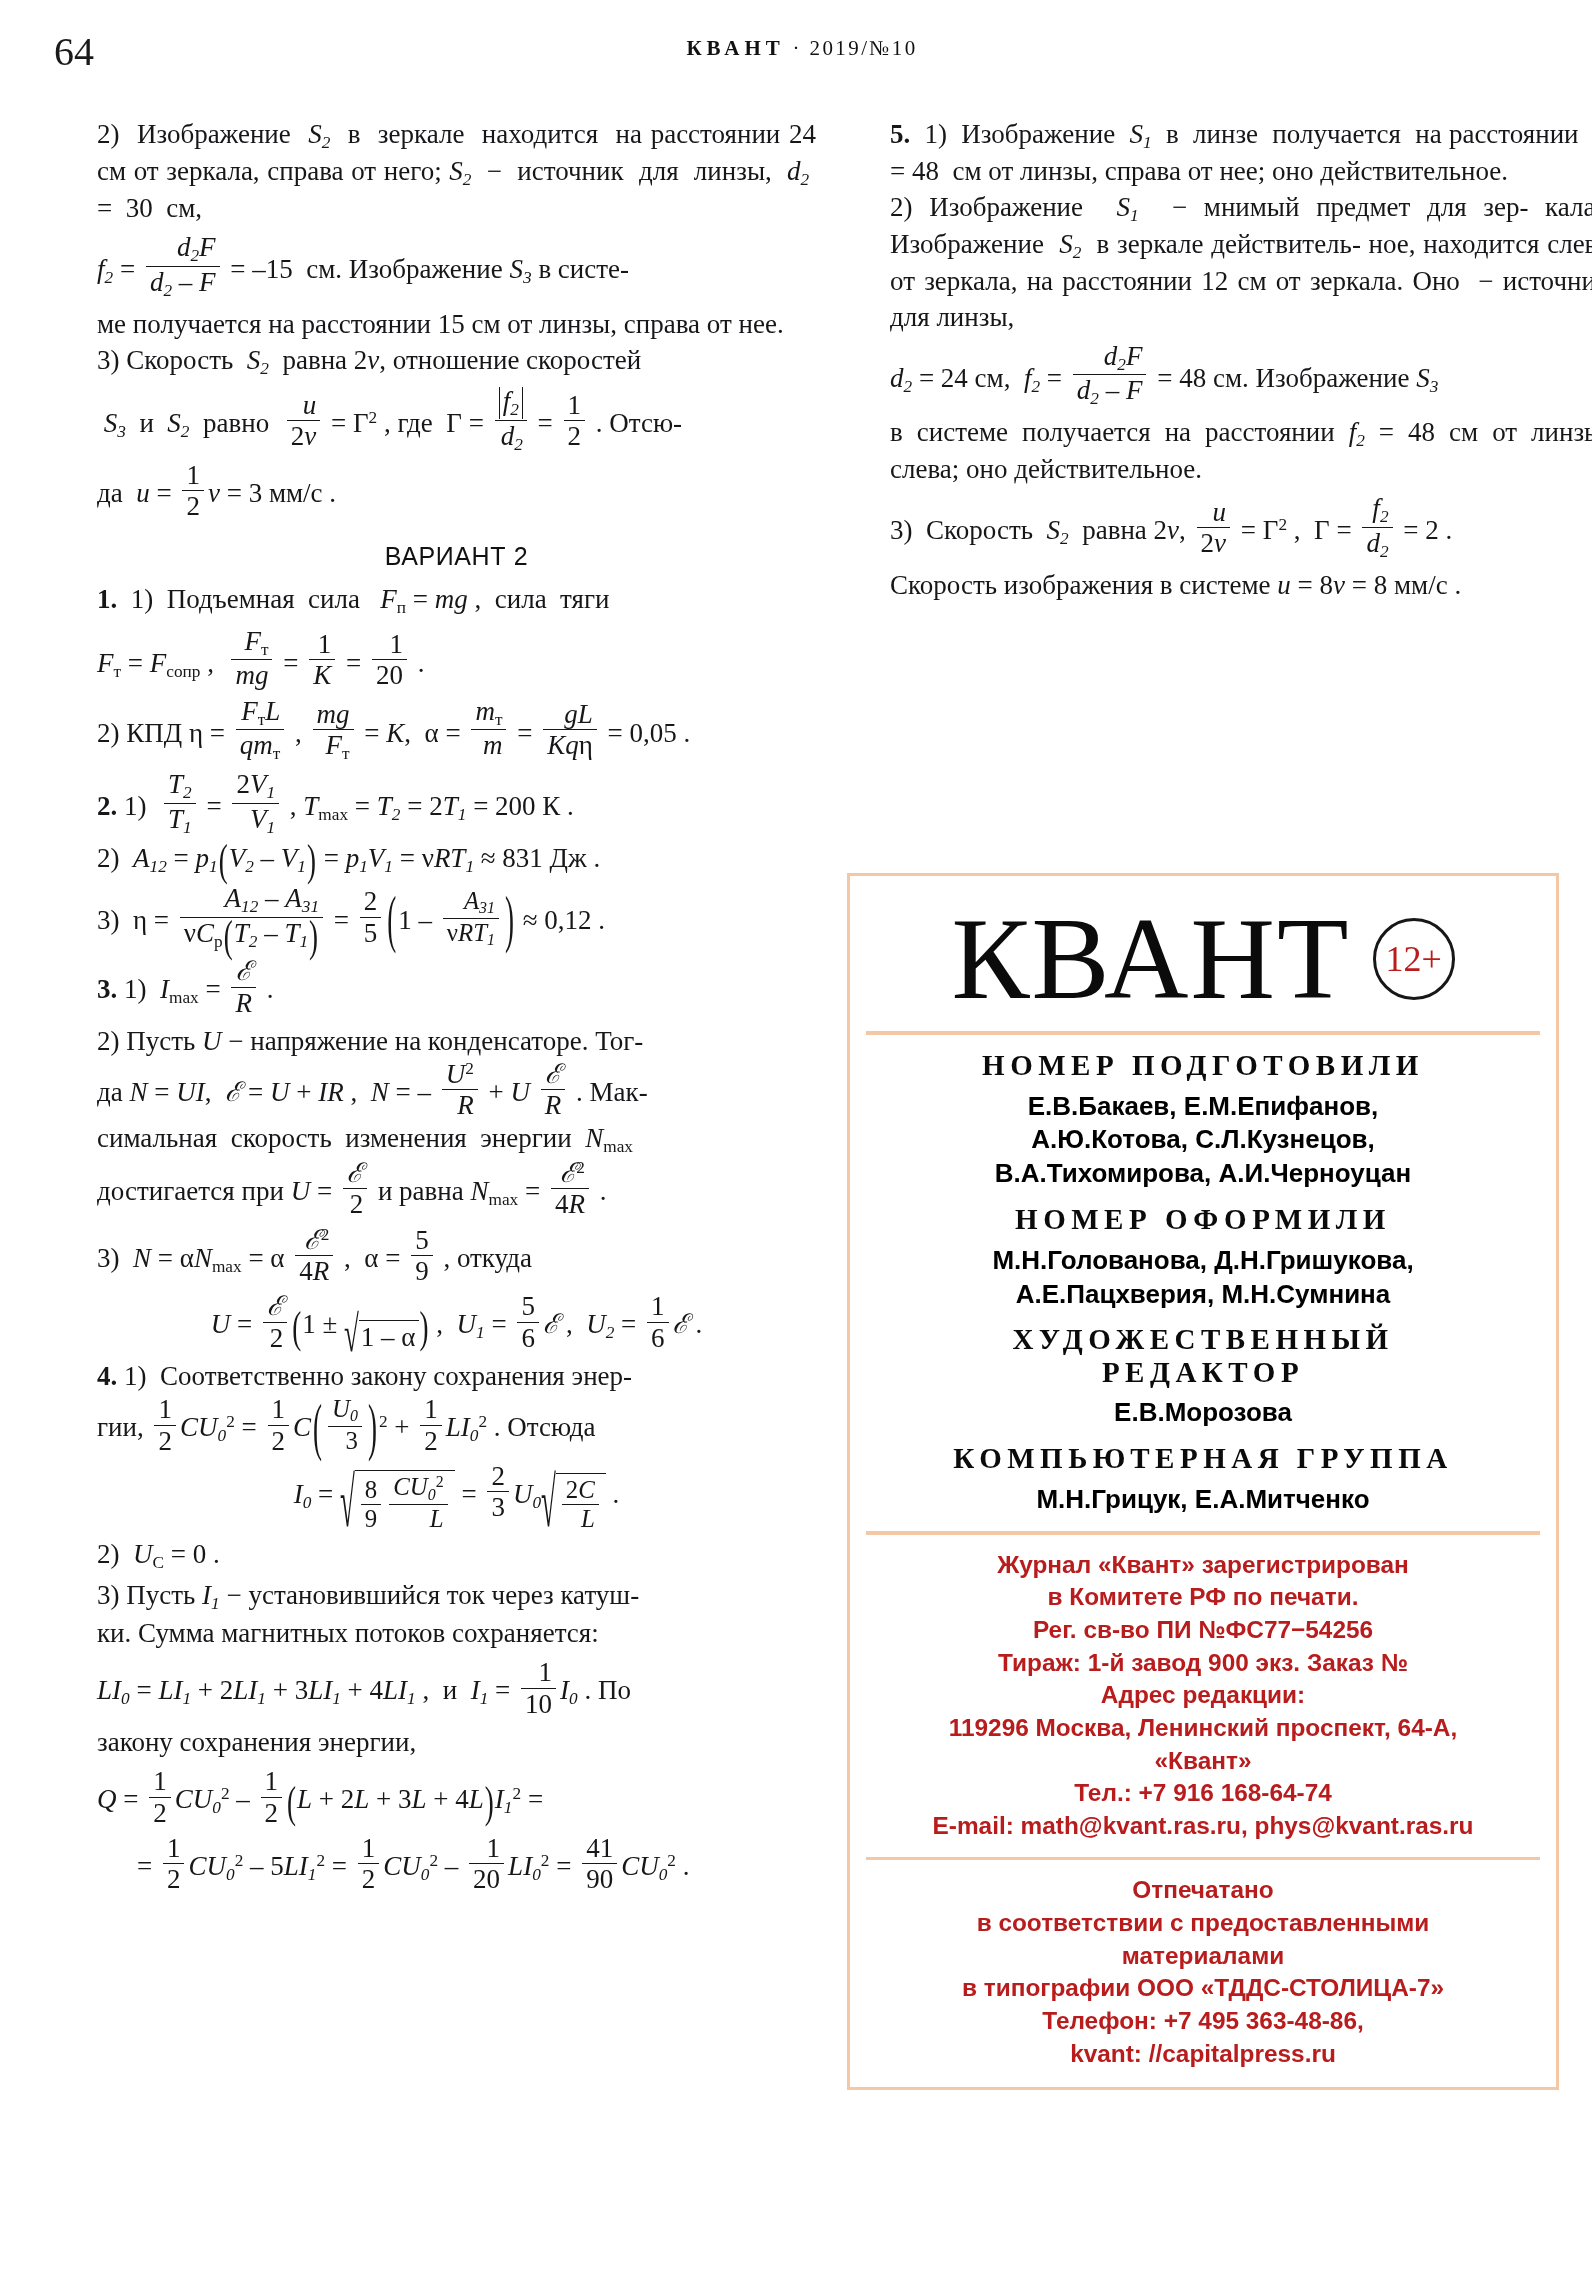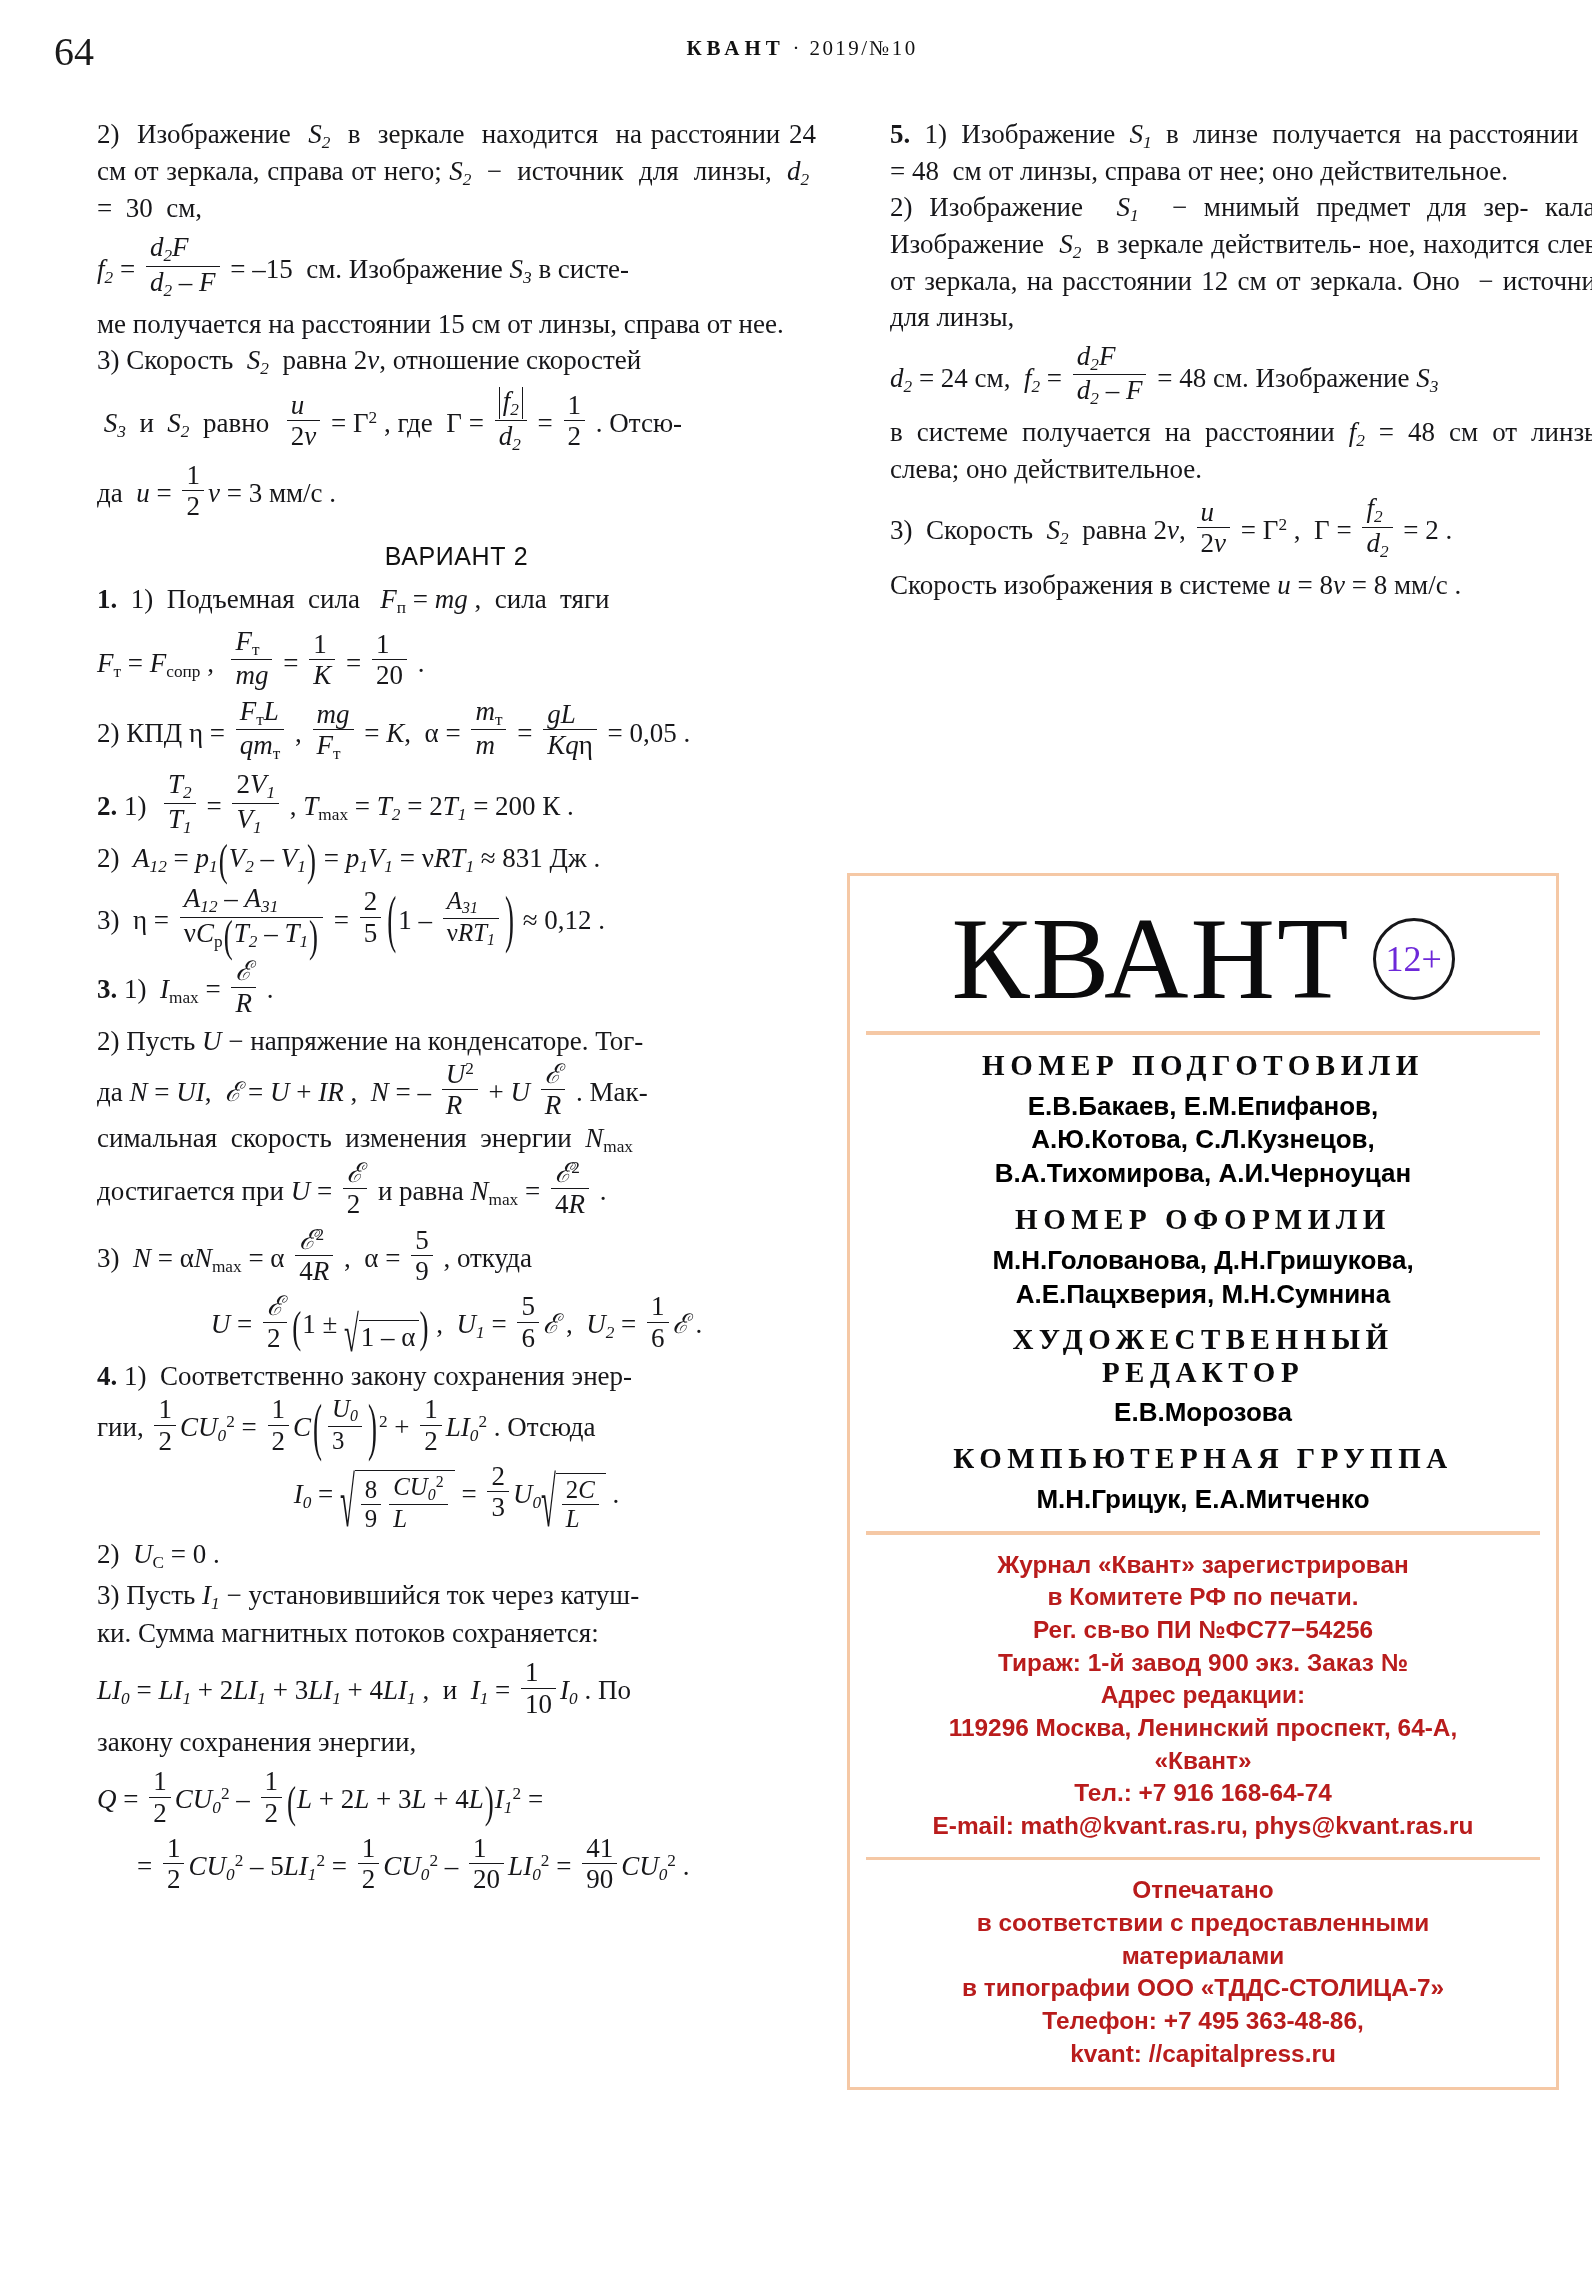--- a/index.html
+++ b/index.html
@@ -22,40 +22,40 @@
   .disp.l{text-align:left;}
   .disp.i{text-align:left;padding-left:40px;}
   .num{font-weight:bold;}
   .vhead{text-align:center;font-family:"Liberation Sans",sans-serif;font-size:25px;letter-spacing:0.6px;margin:22px 0 11px 0;color:#111;}
 
   
   .m{font-style:italic;font-family:"Liberation Serif",serif;}
   sub{font-size:.64em;vertical-align:-.27em;font-style:italic;}
   sub.r{font-style:normal;}
   sup{font-size:.64em;vertical-align:.52em;font-style:normal;}
-  .fr{display:inline-block;vertical-align:-0.48em;text-align:left;margin:0 4px;line-height:1.05;}
+  .fr{display:inline-block;vertical-align:-0.48em;text-align:right;margin:0 4px;line-height:1.05;}
   .fr > .n{display:block;padding:0 4px 1px 4px;border-bottom:1.4px solid #17171a;}
   .fr > .d{display:block;padding:1px 4px 0 4px;}
   .fr.s{font-size:.92em;}
   .pa{display:inline-block;transform:scaleY(1.65);font-style:normal;margin:0 1px;vertical-align:-.12em;}
   .pb{display:inline-block;transform:scaleY(2.35);font-style:normal;margin:0 2px;vertical-align:-.02em;}
   .rad{display:inline-block;vertical-align:-.44em;}
   .rad .sg{display:inline-block;transform:scaleY(1.9);vertical-align:.07em;font-style:normal;}
   .rad .bd{display:inline-block;border-top:1.4px solid #17171a;padding:2px 3px 0 2px;}
   .radb{display:inline-block;vertical-align:-.45em;}
   .radb .sg{display:inline-block;transform:scaleY(2.6);vertical-align:.1em;font-style:normal;}
   .radb .bd{display:inline-block;border-top:1.4px solid #17171a;padding:3px 3px 0 2px;}
   .abs{display:inline-block;border-left:1.4px solid #17171a;border-right:1.4px solid #17171a;padding:0 3px;}
   .scr{font-style:italic;font-family:"Liberation Serif",serif;}
 
   
   .colo{position:absolute;left:841px;top:873px;width:712px;border:3.5px solid #f5c8a5;background:#fff;box-sizing:border-box;padding:10px 16px 16px 16px;}
   .logorow{display:flex;align-items:center;justify-content:center;gap:22px;margin:14px 0 6px 0;}
   .logo{font-family:"Liberation Serif",serif;font-size:117px;line-height:1;letter-spacing:2px;color:#0b0b0c;}
-  .badge{width:82px;height:82px;border:3.5px solid #17171a;border-radius:50%;display:flex;align-items:center;justify-content:center;font-family:"Liberation Serif",serif;font-size:36px;color:#6d28d9;box-sizing:border-box;}
+  .badge{width:82px;height:82px;border:3.5px solid #17171a;border-radius:50%;display:flex;align-items:center;justify-content:center;font-family:"Liberation Serif",serif;font-size:36px;color:#b91c1c;box-sizing:border-box;}
   .rule{height:3.5px;background:#f5c8a5;margin:14px 0 14px 0;}
   .sect{font-family:"Liberation Serif",serif;font-weight:bold;font-size:29px;letter-spacing:5.5px;text-align:center;margin:12px 0 8px 0;color:#0b0b0c;}
   .sect.two{line-height:1.12;}
   .names{font-family:"Liberation Sans",sans-serif;font-weight:bold;font-size:26px;line-height:1.30;text-align:center;color:#000000;margin:0 0 9px 0;}
   .info{font-family:"Liberation Sans",sans-serif;font-weight:bold;font-size:24.4px;line-height:1.34;text-align:center;color:#b91c1c;margin:0;}
 </style>
 </head>
 <body>
 
 <div class="page">

